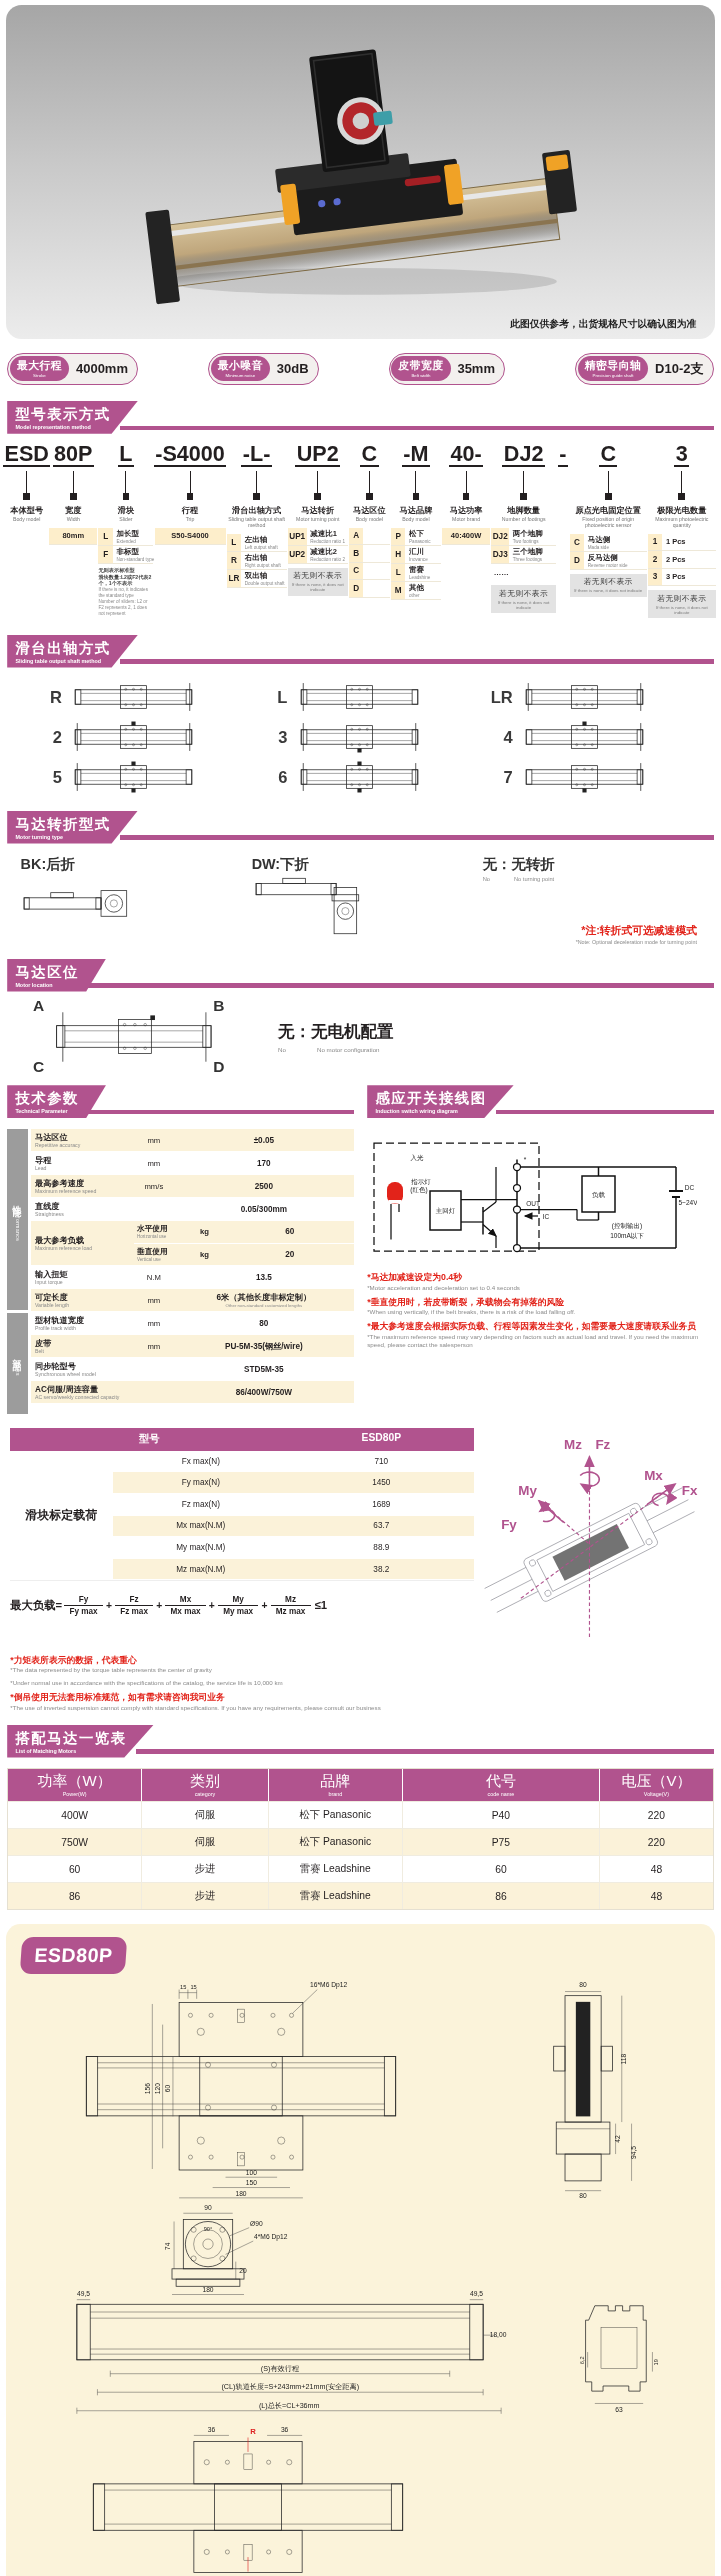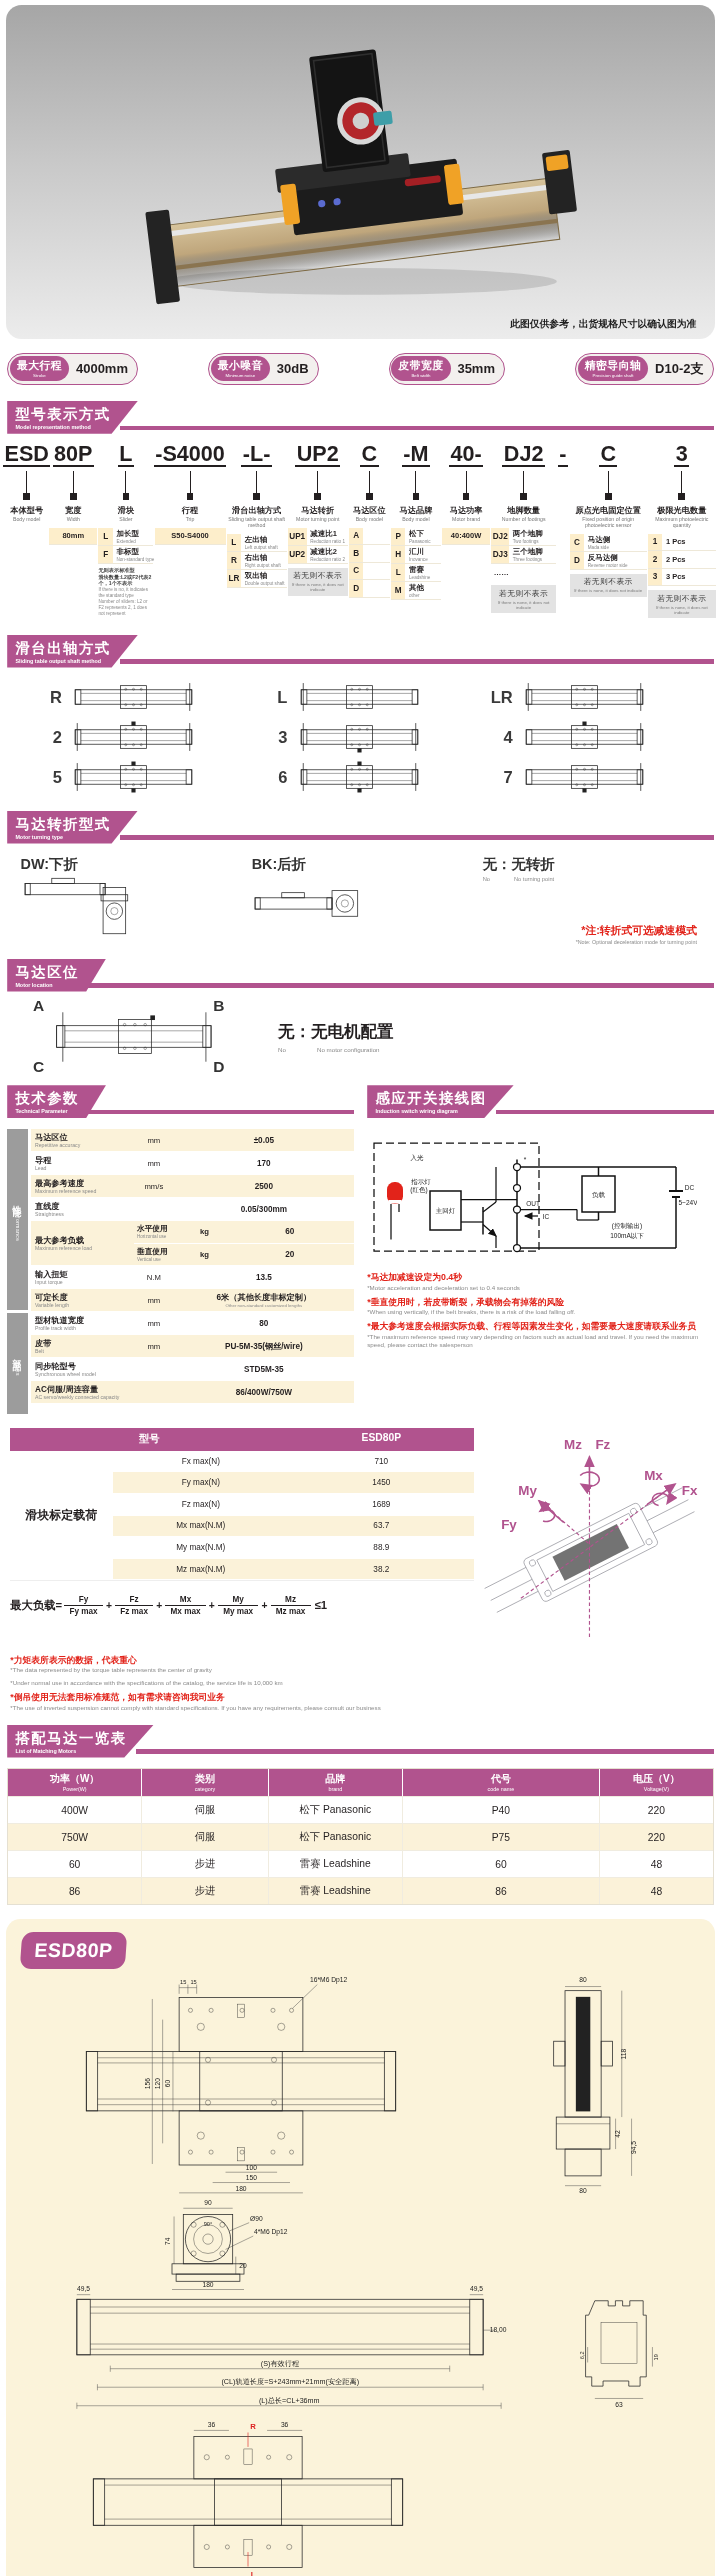--- a/index.html
+++ b/index.html
@@ -120,21 +120,21 @@
 .f-st{display:flex;flex-direction:column;align-items:center;font-size:8.2px}
 .f-n{padding:0 5.2px 1px}
 .f-d{border-top:1px solid var(--ink);padding:1px 5.2px 0;white-space:nowrap}
 .f-suf{font-size:11.3px;margin-left:4.1px}
 
 .motor-table{margin:10.3px 7.2px 0;border:0.5px solid #e5e0d2}
 .mt-head{display:flex;background:var(--acc);color:#fff;text-align:center}
 .mt-c1{width:19%}.mt-c2{width:18%}.mt-c3{width:19%}.mt-c4{width:28%}.mt-c5{width:16%}
 .mt-h{padding:3.6px 0;border-right:1px solid #fff}
 .mt-h:last-child{border-right:none}
-.mt-h-cn{font-size:10px;font-weight:bold}
+.mt-h-cn{font-size:15px;font-weight:normal}
 .mt-h-en{font-size:5.4px}
 .mt-row{display:flex;height:27px;align-items:center;text-align:center;border-top:1px solid #f0ece0;font-size:10.3px}
 .mt-row.odd{background:var(--cream)}
 .mt-cell{border-right:1px solid #f0ece0;height:100%;display:flex;align-items:center;justify-content:center}
 .mt-cell:last-child{border-right:none}
 
 .panel{margin:14.4px 6.2px 0;background:var(--panel);border-radius:14.4px;padding:12.4px 14.4px 10.3px;position:relative}
 .panel-badge{display:inline-block;background:var(--acc);color:#fff;font-size:19.6px;font-weight:bold;padding:7.2px 13.4px;border-radius:11.3px;letter-spacing:0.5px;transform:skewX(-4deg)}
 .draw-row{display:flex;justify-content:space-around;align-items:flex-end}
 svg .ln{stroke:#2a2a2a;stroke-width:1.5;fill:none}
@@ -872,51 +872,51 @@
       <div class="sec-cn">马达转折型式</div>
       <div class="sec-en">Motor turning type</div>
     </div>
   <div class="sec-line"></div>
 </div>
 
 <div class="turn-row">
 
 
     <div class="turn-item">
+      <div class="turn-label">BK:后折</div>
+
+      <div>
+        <svg width="118" height="63" viewBox="0 0 230 122">
+          <rect class="ln" x="6" y="46" width="150" height="22"></rect>
+          <rect class="ln" x="6" y="46" width="10" height="22"></rect>
+          <rect class="ln" x="146" y="46" width="10" height="22"></rect>
+          <rect class="ln" x="58" y="36" width="44" height="10"></rect>
+          <rect class="ln" x="156" y="32" width="50" height="50"></rect>
+          <circle class="ln" cx="181" cy="57" r="17"></circle>
+          <circle class="tn" cx="181" cy="57" r="7"></circle>
+        </svg>
+      </div>
+    </div>
+
+    <div class="turn-item">
       <div class="turn-label">DW:下折</div>
 
       <div>
         <svg width="118" height="63" viewBox="0 0 230 122">
           <rect class="ln" x="8" y="18" width="156" height="22"></rect>
           <rect class="ln" x="8" y="18" width="10" height="22"></rect>
           <rect class="ln" x="154" y="18" width="10" height="22"></rect>
           <rect class="ln" x="60" y="8" width="44" height="10"></rect>
           <rect class="ln" x="160" y="26" width="44" height="90"></rect>
           <circle class="ln" cx="182" cy="72" r="16"></circle>
           <circle class="tn" cx="182" cy="72" r="7"></circle>
           <rect class="ln" x="156" y="40" width="52" height="12"></rect>
         </svg>
       </div>
 
-    </div>
-
-    <div class="turn-item">
-      <div class="turn-label">BK:后折</div>
-
-      <div>
-        <svg width="118" height="63" viewBox="0 0 230 122">
-          <rect class="ln" x="6" y="46" width="150" height="22"></rect>
-          <rect class="ln" x="6" y="46" width="10" height="22"></rect>
-          <rect class="ln" x="146" y="46" width="10" height="22"></rect>
-          <rect class="ln" x="58" y="36" width="44" height="10"></rect>
-          <rect class="ln" x="156" y="32" width="50" height="50"></rect>
-          <circle class="ln" cx="181" cy="57" r="17"></circle>
-          <circle class="tn" cx="181" cy="57" r="7"></circle>
-        </svg>
-      </div>
     </div>
 
     <div class="turn-item">
       <div class="turn-label">无：无转折</div>
       <div class="turn-sub">
         <span>No</span>
         <span>No turning point</span>
       </div>
 
     </div>

